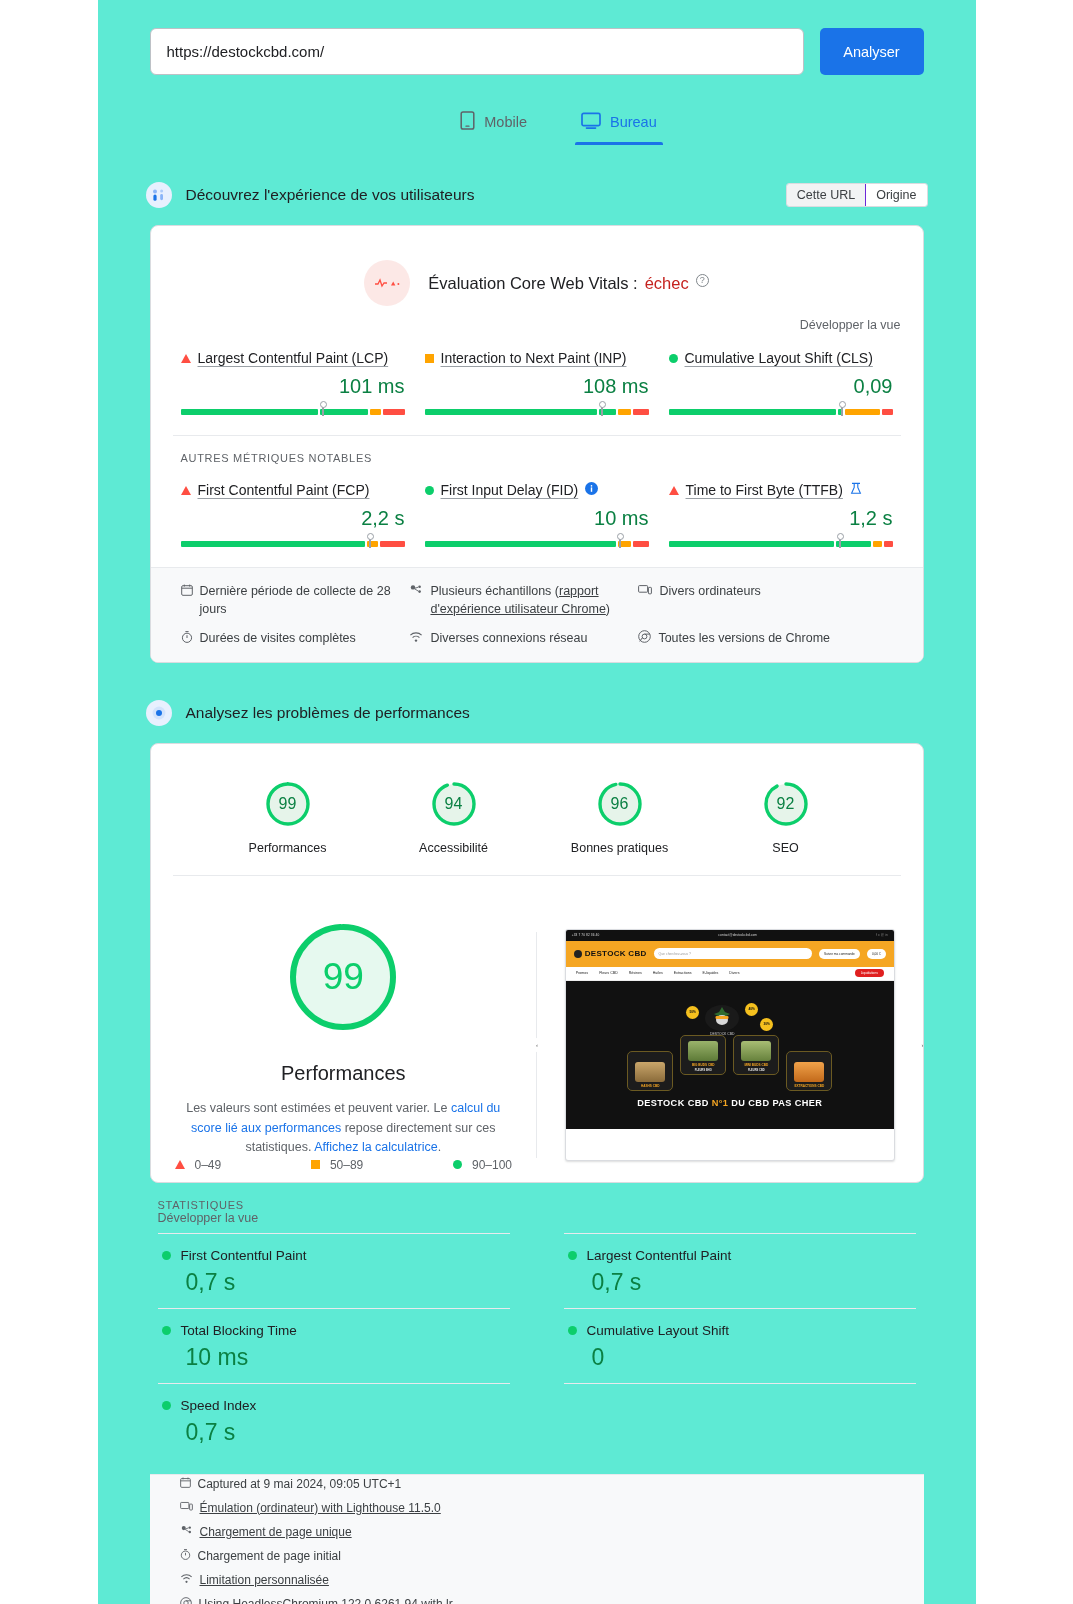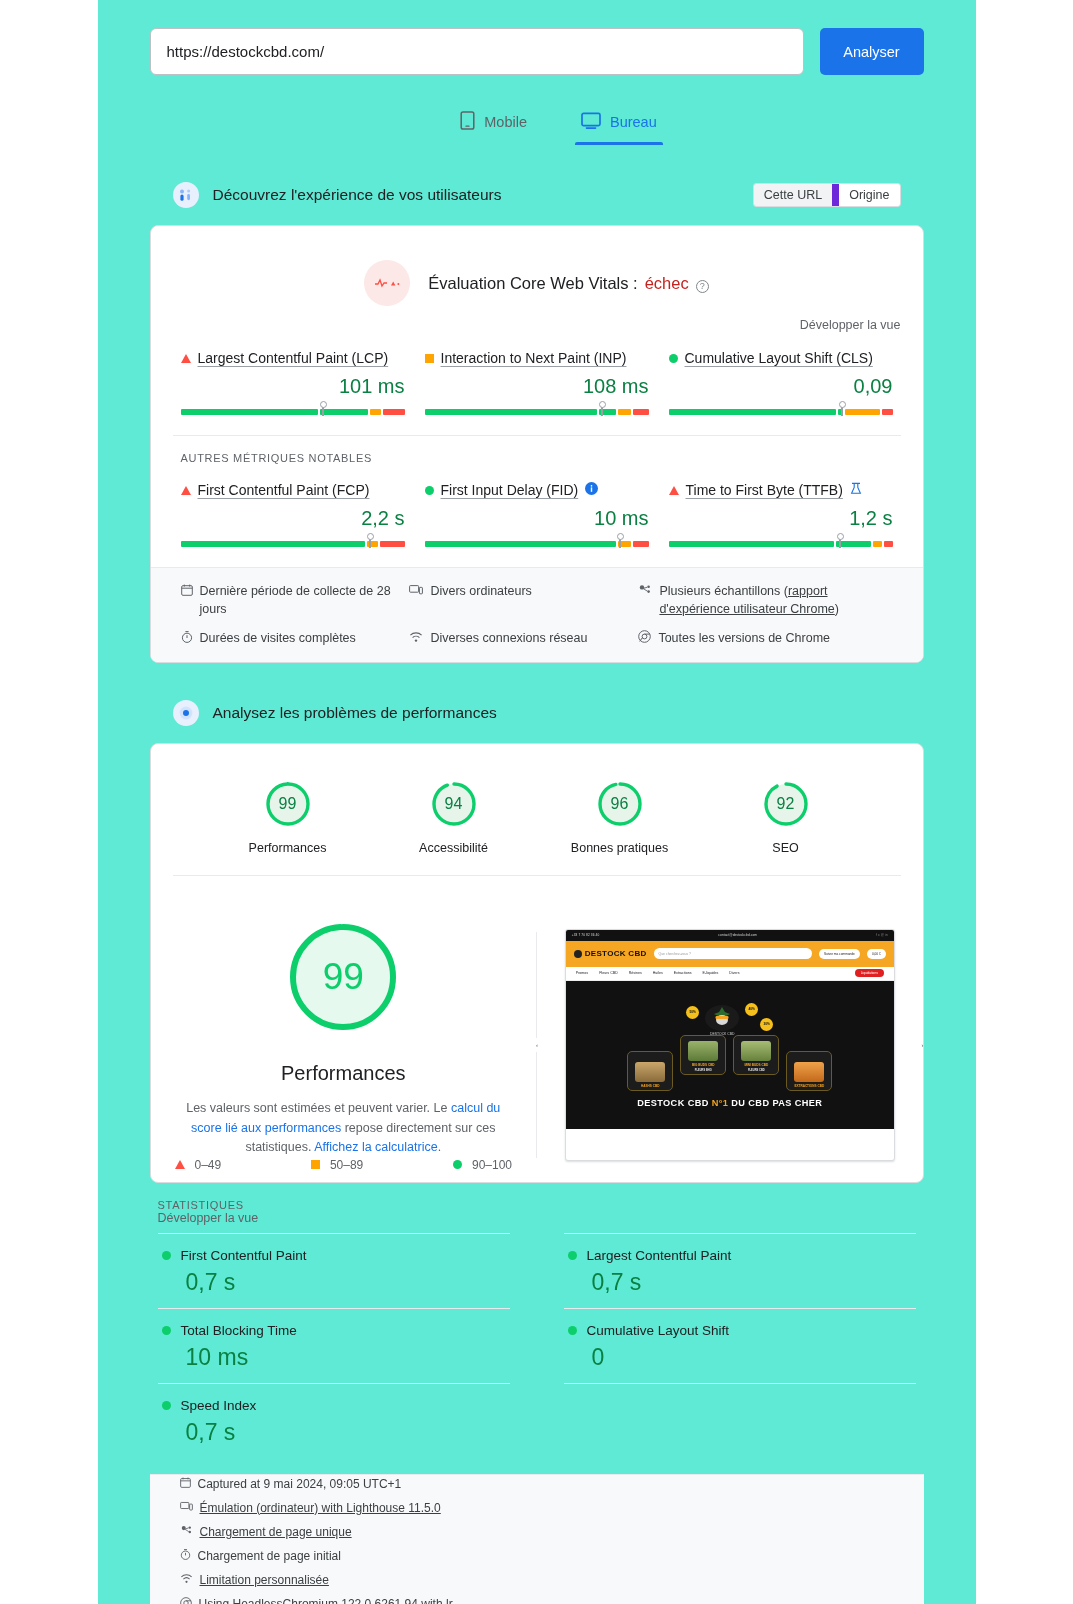--- a/index.html
+++ b/index.html
@@ -75,21 +75,21 @@
     left: 0; right: 0; bottom: 0;
     height: 3px;
     background: #1a73e8;
     border-radius: 2px 2px 0 0;
   }
 
   
   .section-head {
     display: flex;
     align-items: center;
-    padding: 0 75px;
+    padding: 0 48px;
     margin-top: 34px;
     height: 32px;
   }
   .section-head .bubble {
     width: 26px; height: 26px;
     border-radius: 50%;
     background: #e8f0fe;
     display: flex; align-items: center; justify-content: center;
     margin-right: 14px;
     flex: none;
@@ -108,21 +108,21 @@
     overflow: hidden;
     font-size: 12.5px;
   }
   .seg-toggle span {
     padding: 4px 10px;
     color: #3c4043;
     cursor: pointer;
     background: #fff;
   }
   .seg-toggle span.sel { background: #f1f3f4; }
-  .seg-toggle span + span { border-left: 7px solid #6d28d9; text-align: right; }
+  .seg-toggle span + span { border-left: 1px solid #6d28d9; text-align: right; }
 
   
   .card {
     margin: 14px 52px 0 52px;
     border: 1px solid #dadce0;
     border-radius: 8px;
     background: #fff;
     overflow: hidden;
   }
 
@@ -136,21 +136,21 @@
   .cwv-badge {
     width: 46px; height: 46px;
     border-radius: 50%;
     background: #fce8e6;
     display: flex; align-items: center; justify-content: center;
     margin-right: 18px;
   }
   .cwv-title {
     font-size: 16.5px;
     color: #202124;
-    display: flex; align-items: flex-end; gap: 7px;
+    display: flex; align-items: flex-start; gap: 7px;
   }
   .cwv-fail { color: #c5221f; }
   .q-mark {
     width: 13px; height: 13px;
     border: 1px solid #80868b;
     border-radius: 50%;
     color: #80868b;
     font-size: 9px;
     line-height: 11px;
     text-align: center;
@@ -570,38 +570,38 @@
           <svg width="12" height="12" viewBox="0 0 12 12">
               <rect x=".7" y="1.7" width="10.6" height="9.6" rx="1.2" stroke="#5f6368" fill="none" stroke-width="1"></rect>
               <path d="M.7 4.2h10.6M3.3.6v2M8.7.6v2" stroke="#5f6368" stroke-width="1"></path>
             </svg>
         </span>
         <span>Dernière période de collecte de 28 jours</span>
       </div>
       <div>
         <span class="ic">
           <svg width="14" height="12" viewBox="0 0 14 12">
-              <rect x=".6" y="1.6" width="9" height="6.6" rx=".8" stroke="#5f6368" fill="none" stroke-width="1"></rect>
-              <rect x="10.4" y="3.4" width="3" height="6.4" rx=".7" stroke="#5f6368" fill="none" stroke-width="1"></rect>
-            </svg>
-        </span>
-        <span>Divers ordinateurs</span>
-      </div>
-      <div>
-        <span class="ic">
-          <svg width="14" height="12" viewBox="0 0 14 12">
               <circle cx="4" cy="3.4" r="2.2" fill="#5f6368"></circle>
               <circle cx="10.6" cy="2.8" r="1.3" fill="#5f6368"></circle>
               <circle cx="10.6" cy="7.6" r="1.3" fill="#5f6368"></circle>
               <path d="M5.6 4.4l3.6-1.2M5.6 4.8l3.8 2.4" stroke="#5f6368" stroke-width="0.9"></path>
             </svg>
         </span>
         <span>
           <span>Plusieurs échantillons (</span><a href="#">rapport d'expérience utilisateur Chrome</a><span>)</span>
         </span>
+      </div>
+      <div>
+        <span class="ic">
+          <svg width="14" height="12" viewBox="0 0 14 12">
+              <rect x=".6" y="1.6" width="9" height="6.6" rx=".8" stroke="#5f6368" fill="none" stroke-width="1"></rect>
+              <rect x="10.4" y="3.4" width="3" height="6.4" rx=".7" stroke="#5f6368" fill="none" stroke-width="1"></rect>
+            </svg>
+        </span>
+        <span>Divers ordinateurs</span>
       </div>
       <div>
         <span class="ic">
           <svg width="12" height="12" viewBox="0 0 12 12">
               <circle cx="6" cy="6.8" r="4.6" stroke="#5f6368" fill="none" stroke-width="1"></circle>
               <path d="M6 4.2v2.8M4.4.6h3.2" stroke="#5f6368" stroke-width="1"></path>
             </svg>
         </span>
         <span>Durées de visites complètes</span>
       </div>

